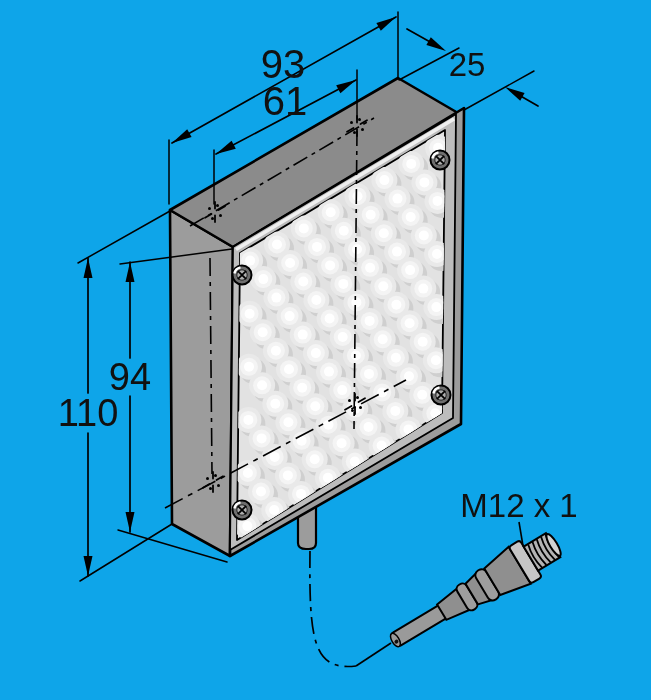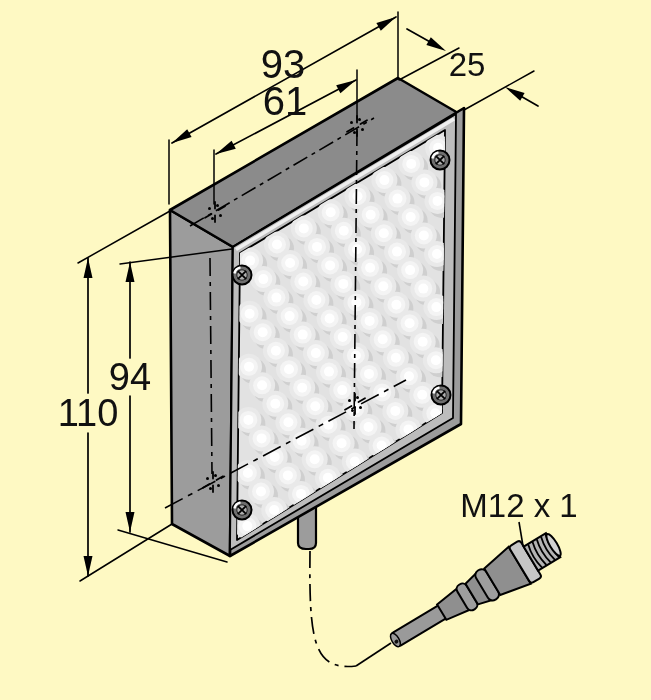--- a/index.html
+++ b/index.html
@@ -1,19 +1,19 @@
 <!DOCTYPE html>
 <html><head>
 <meta charset="utf-8">
 <style>
   html,body{margin:0;padding:0;background:#ffffff;}
   .stage{
     position:relative;
     width:651px;height:700px;
-    background:#fef9c3;
+    background:#0ea5e9;
     font-family:"Liberation Sans", sans-serif;
     overflow:hidden;
   }
   svg{display:block;}
   text{
     font-family:"Liberation Sans", sans-serif;
     fill:#111111;
   }
   .dim-text{font-size:40px;}
   .dim-text-sm{font-size:33px;}

